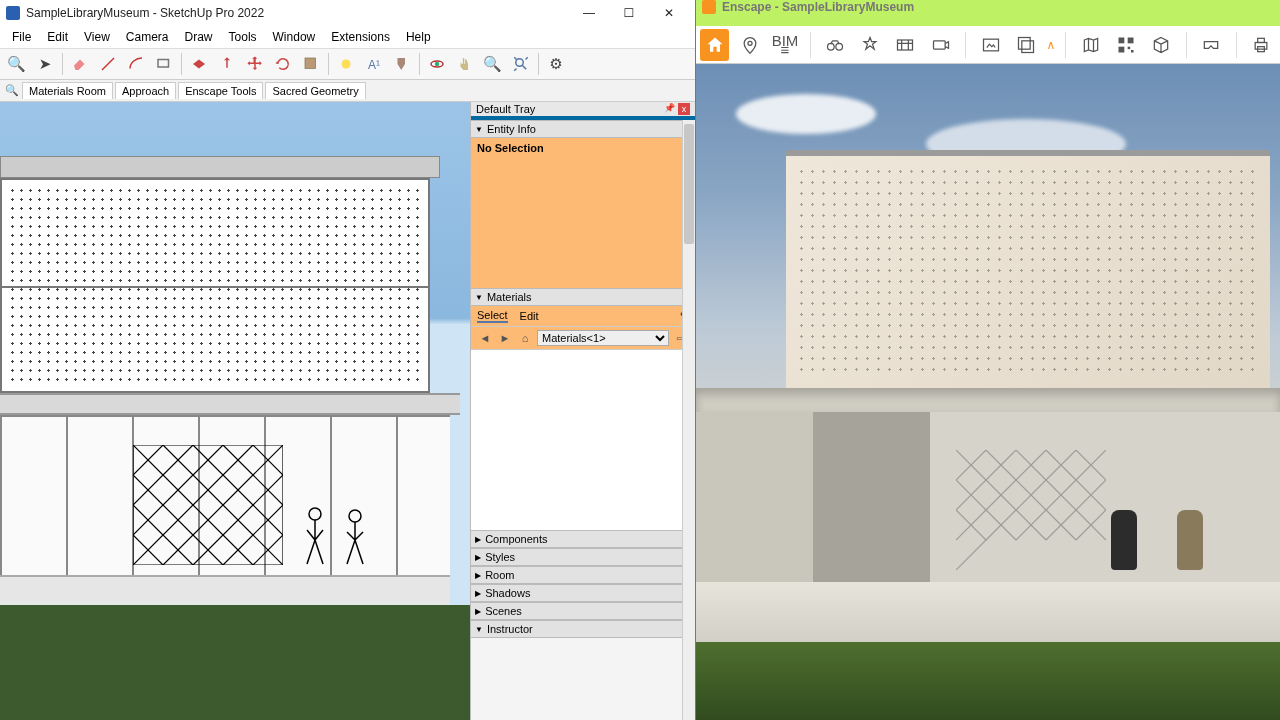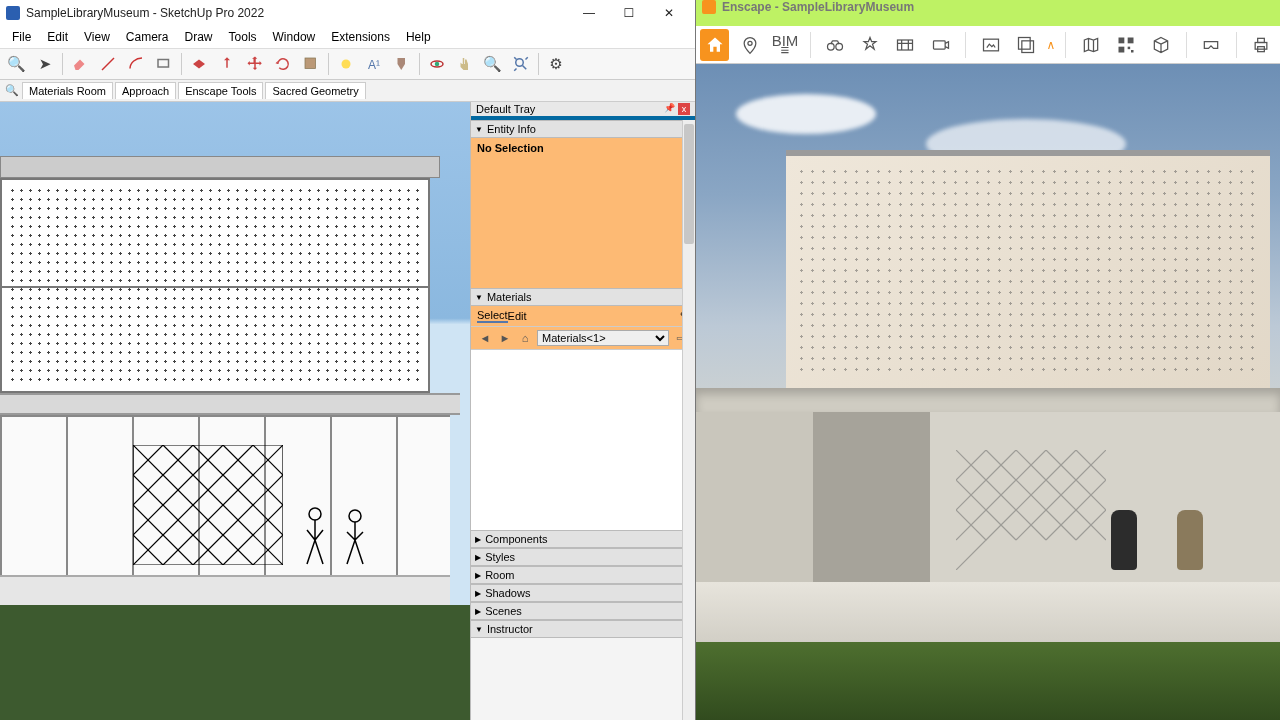--- a/index.html
+++ b/index.html
@@ -75,21 +75,21 @@
 .panel-h .x{font-size:11px;color:#555;}
 .panel-b{background:#fdba74;}
 .noSel{padding:4px 6px;font-weight:bold;}
 .entity-body{height:150px;}
 .mat-body{padding:0;}
 .mat-row{display:flex;height:60px;border-bottom:1px solid #ccc;}
 .mat-sw{width:54px;height:54px;margin:3px;background:repeating-linear-gradient(0deg,#3a2f22 0 2px,#5a4b36 2px 4px);border:1px solid #888;}
 .mat-nm{flex:1;padding:3px 4px;}
 .mat-nm input{width:100%;font-size:11px;border:1px solid #ccc;padding:1px 2px;}
 .mat-side{width:18px;display:flex;flex-direction:column;gap:6px;align-items:center;padding-top:3px;color:#555;font-size:12px;}
-.mat-tabs{display:flex;gap:0;padding:3px 6px;border-bottom:1px solid #ccc;align-items:center;}
+.mat-tabs{display:flex;gap:12px;padding:3px 6px;border-bottom:1px solid #ccc;align-items:center;}
 .mat-tabs .sp{flex:1}
 .mat-nav{display:flex;gap:4px;padding:3px 6px;align-items:center;border-bottom:1px solid #ccc;}
 .mat-nav select{flex:1;font-size:11px;border:1px solid #aaa;}
 .mat-nav .ib{width:16px;height:16px;display:flex;align-items:center;justify-content:center;font-size:11px;color:#555;}
 .mat-grid{height:180px;background:#fff;}
 .panel-scroll{position:absolute;right:0;top:18px;bottom:0;width:13px;background:#eee;border-left:1px solid #ccc;}
 .panel-scroll .thumb{position:absolute;left:1px;right:1px;top:4px;height:120px;background:#c7c7c7;border-radius:2px;}
 .tray-bottom .panel-h{border-top:1px solid #bbb;}
 
 

